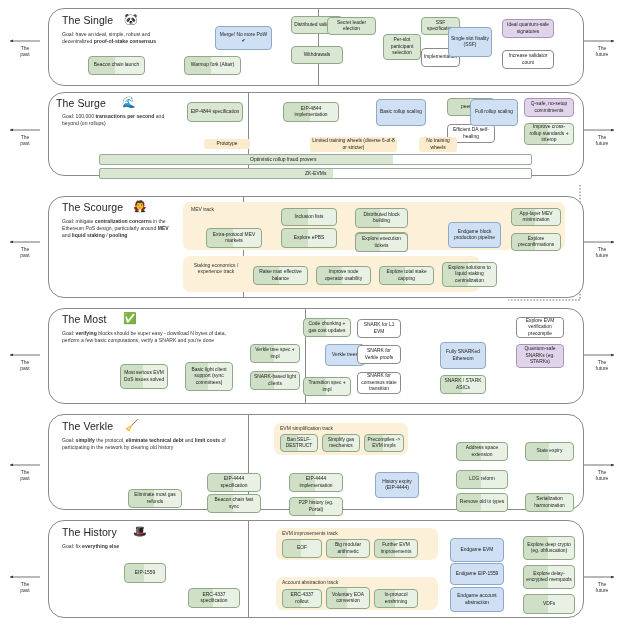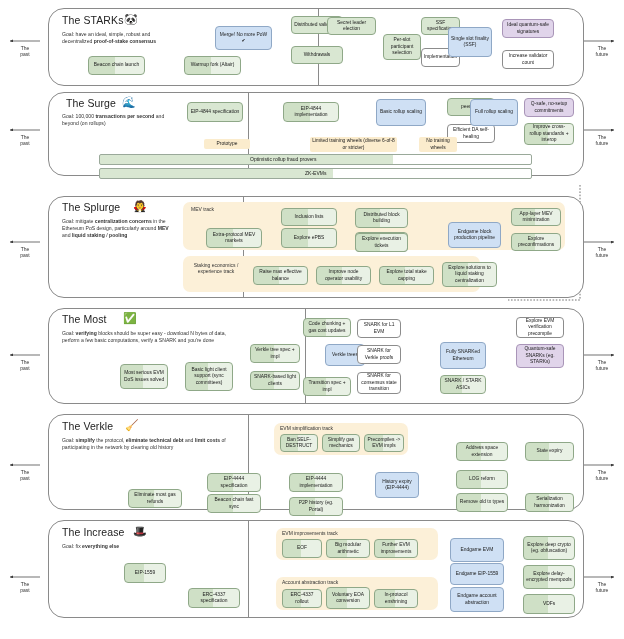--- a/index.html
+++ b/index.html
@@ -138,41 +138,41 @@
 
   <div class="rail-label" style="left:582px;top:45px;">The<br>future</div>
   <div class="rail-label" style="left:582px;top:134px;">The<br>future</div>
   <div class="rail-label" style="left:582px;top:246px;">The<br>future</div>
   <div class="rail-label" style="left:582px;top:359px;">The<br>future</div>
   <div class="rail-label" style="left:582px;top:469px;">The<br>future</div>
   <div class="rail-label" style="left:582px;top:581px;">The<br>future</div>
 
   <div class="row" style="left:48px;top:8px;width:536px;height:78px;"></div>
   <div class="nowline" style="left:318px;top:8px;height:78px;"></div>
-  <div class="row-title" style="left:62px;top:14px;">The STARKs</div>
+  <div class="row-title" style="left:62px;top:14px;">The Single</div>
   <div class="row-emoji" style="left:124px;top:14px;">🐼</div>
   <div class="row-goal" style="left:62px;top:31px;width:120px;">Goal: have an ideal, simple, robust and decentralized <b>proof-of-stake consensus</b></div>
 
   <div class="node n-greenhalf" style="left:88px;top:56px;width:57px;height:19px;">Beacon chain launch</div>
   <div class="node n-greenhalf" style="left:184px;top:56px;width:57px;height:19px;">Warmup fork (Altair)</div>
   <div class="node n-blue" style="left:215px;top:26px;width:57px;height:24px;">Merge! No more PoW ✔</div>
   <div class="node n-green" style="left:291px;top:16px;width:52px;height:18px;">Distributed validators</div>
   <div class="node n-green" style="left:291px;top:46px;width:52px;height:18px;">Withdrawals</div>
 
   <div class="node n-green" style="left:327px;top:17px;width:49px;height:18px;">Secret leader election</div>
   <div class="node n-green" style="left:383px;top:34px;width:38px;height:26px;">Per-slot participant selection</div>
   <div class="node n-green" style="left:421px;top:17px;width:39px;height:18px;">SSF specification</div>
   <div class="node n-white" style="left:421px;top:48px;width:39px;height:19px;">Implementation</div>
   <div class="node n-blue" style="left:448px;top:27px;width:44px;height:30px;">Single slot finality (SSF)</div>
   <div class="node n-white" style="left:502px;top:50px;width:52px;height:19px;">Increase validator count</div>
   <div class="node n-purple" style="left:502px;top:19px;width:52px;height:19px;">Ideal quantum-safe signatures</div>
 
   <div class="row" style="left:48px;top:92px;width:536px;height:84px;"></div>
   <div class="nowline" style="left:248px;top:92px;height:84px;"></div>
-  <div class="row-title" style="left:66px;top:97px;">The Surge</div>
+  <div class="row-title" style="left:56px;top:97px;">The Surge</div>
   <div class="row-emoji" style="left:122px;top:97px;">🌊</div>
   <div class="row-goal" style="left:62px;top:113px;width:116px;">Goal: 100,000 <b>transactions per second</b> and beyond (on rollups)</div>
 
   <div class="node n-green" style="left:187px;top:102px;width:56px;height:20px;">EIP-4844 specification</div>
   <div class="node n-greenhalf" style="left:283px;top:102px;width:56px;height:20px;">EIP-4844 implementation</div>
   <div class="node n-blue" style="left:376px;top:99px;width:50px;height:27px;">Basic rollup scaling</div>
   <div class="node n-greenhalf" style="left:447px;top:98px;width:48px;height:18px;">peerDAS</div>
   <div class="node n-white" style="left:447px;top:124px;width:48px;height:19px;">Efficient DA self-healing</div>
   <div class="node n-blue" style="left:470px;top:99px;width:48px;height:27px;">Full rollup scaling</div>
   <div class="node n-purple" style="left:524px;top:98px;width:50px;height:19px;">Q-safe, no-setup commitments</div>
@@ -180,21 +180,21 @@
 
   <div class="node n-tanflat" style="left:204px;top:139px;width:46px;height:10px;">Prototype</div>
   <div class="node n-tanflat" style="left:310px;top:137px;width:87px;height:15px;">Limited training wheels (diverse 6-of-8 or stricter)</div>
   <div class="node n-tanflat" style="left:419px;top:137px;width:38px;height:15px;">No training wheels</div>
 
   <div class="node n-bar" style="left:99px;top:154px;width:433px;height:11px;background:linear-gradient(90deg,#d9e7d2 0%,#d9e7d2 68%,#ffffff 68%,#ffffff 100%);justify-content:flex-start;padding-left:150px;">Optimistic rollup fraud provers</div>
   <div class="node n-bar" style="left:99px;top:168px;width:433px;height:11px;background:linear-gradient(90deg,#d9e7d2 0%,#d9e7d2 54%,#ffffff 54%,#ffffff 100%);justify-content:flex-start;padding-left:205px;">ZK-EVMs</div>
 
   <div class="row" style="left:48px;top:196px;width:536px;height:102px;"></div>
   <div class="nowline" style="left:243px;top:196px;height:102px;"></div>
-  <div class="row-title" style="left:62px;top:201px;">The Splurge</div>
+  <div class="row-title" style="left:62px;top:201px;">The Scourge</div>
   <div class="row-emoji" style="left:133px;top:201px;">🧛</div>
   <div class="row-goal" style="left:62px;top:218px;width:116px;">Goal: mitigate <b>centralization concerns</b> in the Ethereum PoS design, particularly around <b>MEV</b> and <b>liquid staking</b> / <b>pooling</b></div>
 
   <div class="track" style="left:183px;top:202px;width:382px;height:48px;"></div>
   <div class="track-label" style="left:191px;top:206px;">MEV track</div>
   <div class="track" style="left:183px;top:256px;width:297px;height:36px;"></div>
   <div class="track-label" style="left:186px;top:262px;width:60px;text-align:center;">Staking economics /<br>experience track</div>
 
   <div class="node n-greenhalf" style="left:206px;top:228px;width:56px;height:20px;">Extra-protocol MEV markets</div>
   <div class="node n-greenhalf" style="left:281px;top:208px;width:56px;height:18px;">Inclusion lists</div>
@@ -252,21 +252,21 @@
   <div class="node n-greenhalf" style="left:364px;top:434px;width:40px;height:18px;">Precompiles -&gt; EVM impls</div>
   <div class="node n-blue" style="left:375px;top:472px;width:44px;height:26px;">History expiry (EIP-4444)</div>
   <div class="node n-greenhalf" style="left:456px;top:442px;width:52px;height:19px;">Address space extension</div>
   <div class="node n-greenhalf" style="left:456px;top:470px;width:52px;height:19px;">LOG reform</div>
   <div class="node n-greenhalf" style="left:456px;top:493px;width:52px;height:19px;">Remove old tx types</div>
   <div class="node n-greenhalf" style="left:525px;top:442px;width:49px;height:19px;">State expiry</div>
   <div class="node n-greenhalf" style="left:525px;top:493px;width:49px;height:19px;">Serialization harmonization</div>
 
   <div class="row" style="left:48px;top:520px;width:536px;height:98px;"></div>
   <div class="nowline" style="left:248px;top:520px;height:98px;"></div>
-  <div class="row-title" style="left:62px;top:526px;">The Increase</div>
+  <div class="row-title" style="left:62px;top:526px;">The History</div>
   <div class="row-emoji" style="left:133px;top:526px;">🎩</div>
   <div class="row-goal" style="left:62px;top:543px;width:130px;">Goal: fix <b>everything else</b></div>
 
   <div class="track" style="left:276px;top:528px;width:162px;height:32px;"></div>
   <div class="track-label" style="left:282px;top:530px;">EVM improvements track</div>
   <div class="track" style="left:276px;top:577px;width:162px;height:33px;"></div>
   <div class="track-label" style="left:282px;top:579px;">Account abstraction track</div>
 
   <div class="node n-greenhalf" style="left:124px;top:563px;width:42px;height:20px;">EIP-1559</div>
   <div class="node n-greenhalf" style="left:188px;top:588px;width:52px;height:20px;">ERC-4337 specification</div>

